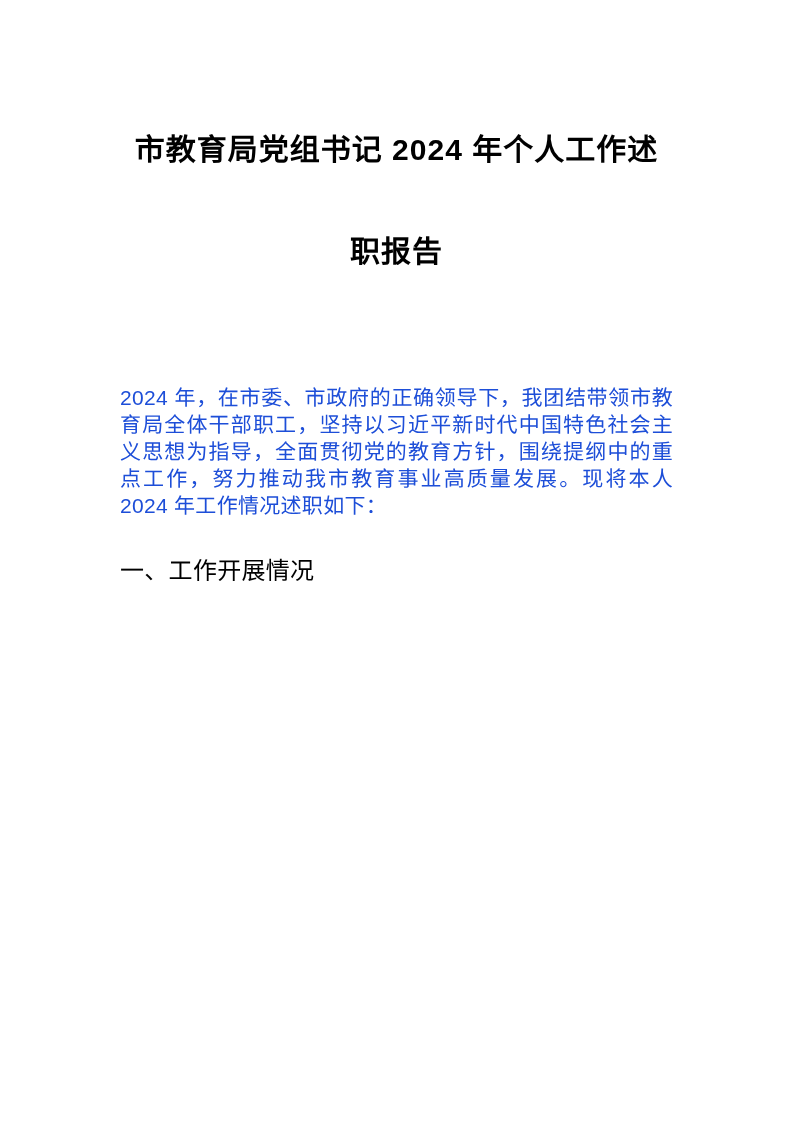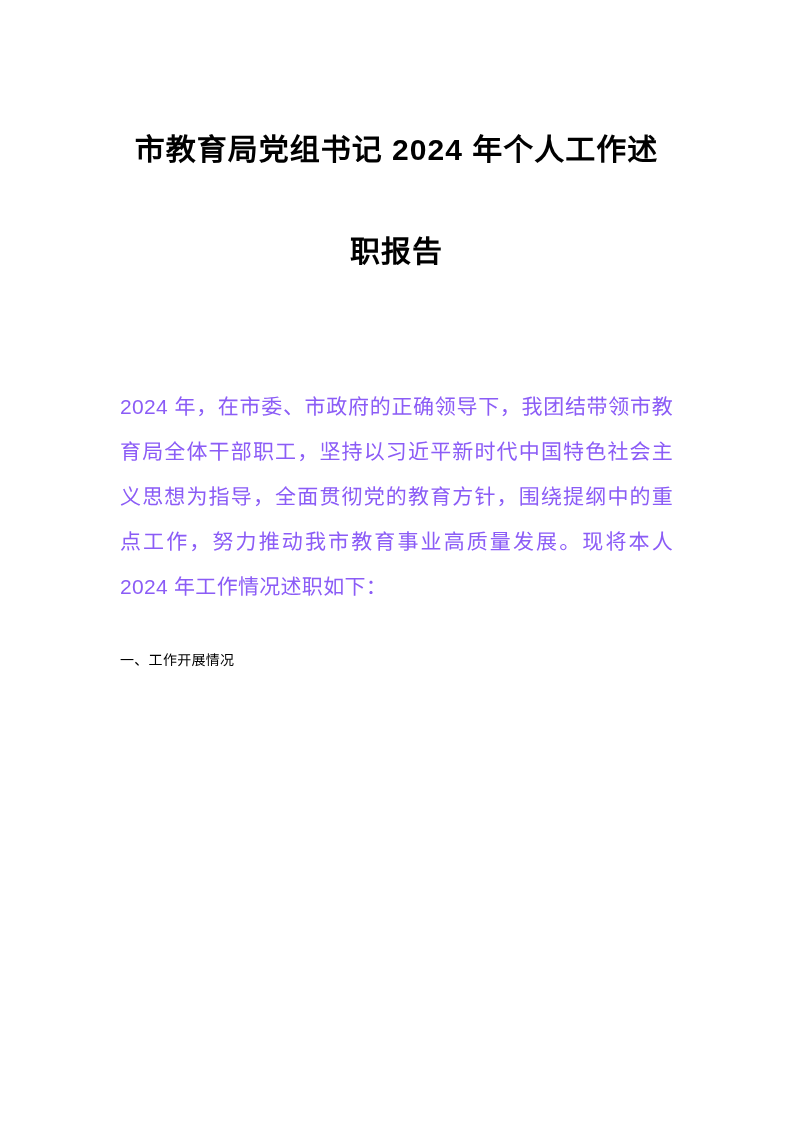--- a/index.html
+++ b/index.html
@@ -23,37 +23,36 @@
     margin: 99px 0 0 0;
     font-size: 30px;
     font-weight: 700;
     line-height: 102px;
     text-align: center;
     letter-spacing: 1px;
     color: #000000;
   }
   .para {
     font-size: 21px;
-    line-height: 45px;
+    line-height: 27px;
     text-align: justify;
     text-justify: inter-ideograph;
     letter-spacing: 0.3px;
-    color: #8b5cf6;
+    color: #1d4ed8;
   }
   .para-intro {
     margin: 81px 0 0 0;
   }
   .section-heading {
     margin: 29px 0 0 0;
-    font-size: 14px;
+    font-size: 24px;
     font-weight: 400;
     line-height: 45px;
     letter-spacing: 0.3px;
     color: #000000;
-    font-family: Liberation Serif, serif;
   }
   .para-section {
     margin: 33px 0 0 0;
   }
 </style>
 </head>
 <body>
 
 <div class="page">
   <h1 class="doc-title">市教育局党组书记 2024 年个人工作述职报告</h1>

